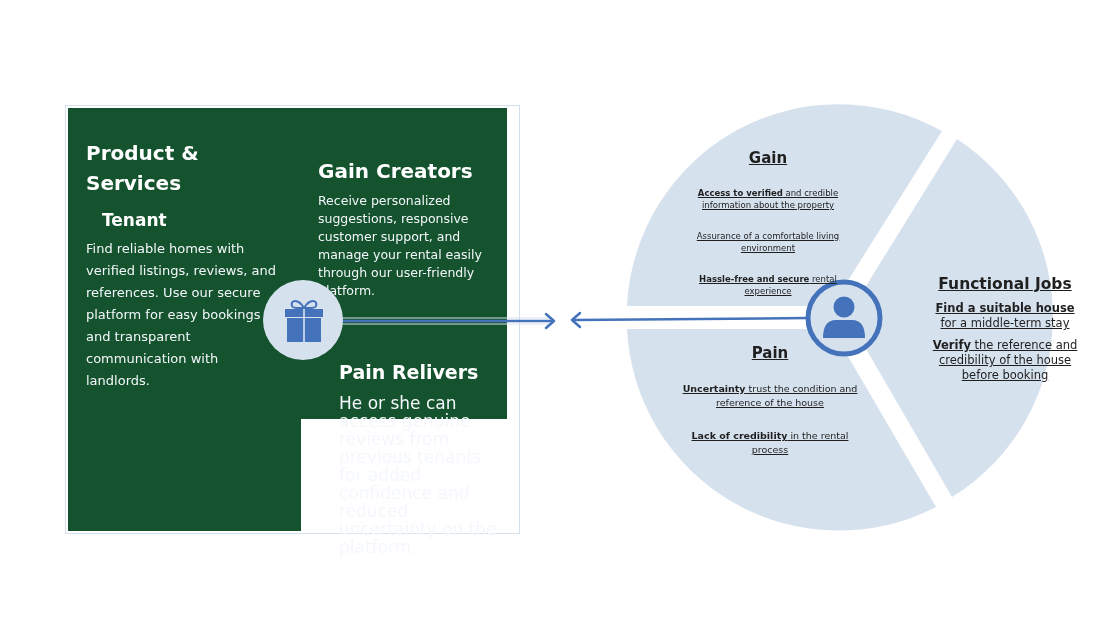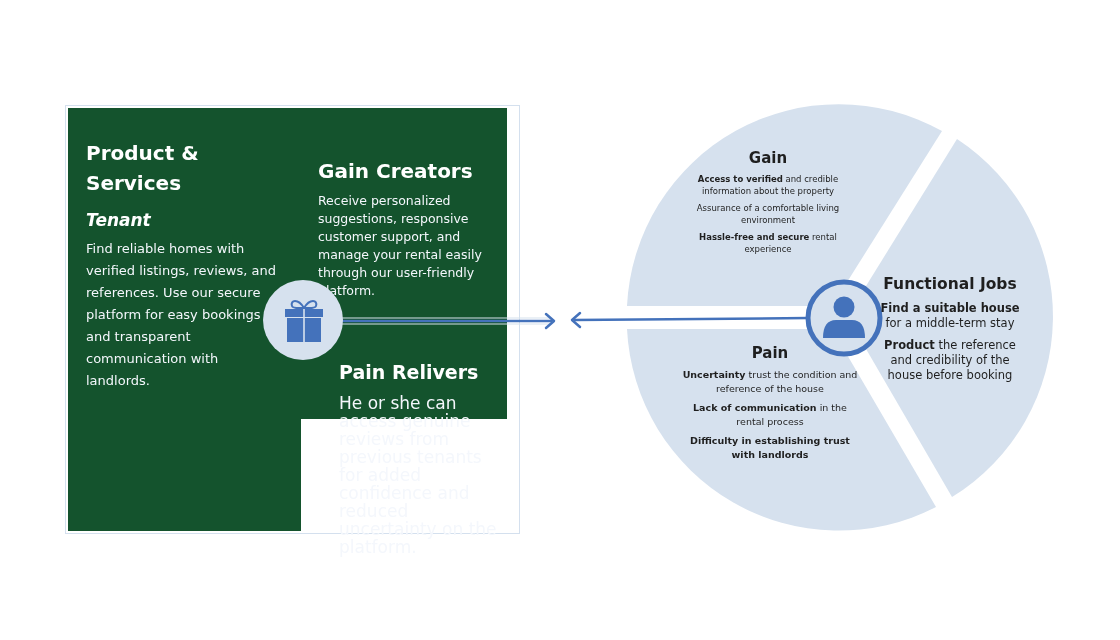--- a/index.html
+++ b/index.html
@@ -7,45 +7,45 @@
          font-family:"DejaVu Sans", sans-serif; }
   .canvas { position:absolute; left:0; top:0; width:1120px; height:640px; }
 
   
   .vp-frame { position:absolute; left:65px; top:105px; width:455px; height:429px;
               border:1px solid #d4e0ee; box-sizing:border-box; background:#fff; }
   .panel { position:absolute; background:#14532d; color:#fff; box-sizing:border-box; }
   .panel.products { left:68px; top:108px; width:233px; height:423px; padding:30px 18px 0 18px; }
   .panel.gain-creators { left:296px; top:108px; width:211px; height:311px; padding:48px 18px 0 22px; }
   .panel-title { font-weight:bold; font-size:20px; line-height:30px; margin:0; }
-  .panel-subtitle { font-weight:bold; font-style:italic; font-size:17px; margin-top:10px; line-height:24px; }
+  .panel-subtitle { font-weight:bold; font-size:17px; margin-top:10px; line-height:24px;margin-left:16px; }
   .panel-body { font-size:13px; line-height:22px; margin-top:6px; color:#f4f7fc; }
   .gc-body { font-size:12.5px; line-height:18px; margin-top:6px; color:#f4f7fc; }
   .pr-block { position:absolute; left:339px; top:358px; width:170px; color:#fff; }
   .pr-title { font-weight:bold; font-size:19px; line-height:28px; }
   .pr-body { font-size:17px; line-height:18px; margin-top:8px; color:#f4f7fc; }
 
   .gift-circle { position:absolute; left:263px; top:280px; width:80px; height:80px; border-radius:50%;
                  background:#d6e1ee; }
   .gift-icon { position:absolute; left:284px; top:296px; width:40px; height:46px; }
 
   svg.overlay { position:absolute; left:0; top:0; }
 
   
-  .cp-text { position:absolute; text-align:center; color:#1f1f1f; }
+  .cp-text { position:absolute; text-align:center; color:#1f1f1f;text-decoration:underline; }
   .cp-title { font-weight:bold; font-size:15px; line-height:20px; }
-  .cp-item { font-size:9px; line-height:13px; margin-top:5px; }
+  .cp-item { font-size:9px; line-height:13px; margin-top:19px; }
   .cp-item b { font-weight:bold; }
   .gain-text { left:683px; top:148px; width:170px; }
   .gain-text .cp-item { font-size:8.5px; line-height:12px; }
   .gain-text .cp-item:first-of-type { margin-top:14px; }
   .pain-text { left:680px; top:343px; width:180px;text-align:center; }
   .pain-text .cp-item { font-size:9.5px; line-height:14px; }
   .pain-text .cp-item:first-of-type { margin-top:14px; }
-  .jobs-text { left:862px; top:274px; width:176px; }
+  .jobs-text { left:917px; top:274px; width:176px; }
   .jobs-text .cp-title { font-size:15.5px; }
   .jobs-text .cp-item { font-size:11.5px; line-height:15px; margin-top:7px; }
   .jobs-text .cp-item:first-of-type { margin-top:12px; }
 </style>
 </head>
 <body>
 
 <div class="canvas">
 
   <div class="vp-frame"></div>
@@ -104,23 +104,22 @@
   <div class="cp-text gain-text">
     <div class="cp-title">Gain</div>
     <div class="cp-item"><b>Access to verified</b><span> and credible information about the property</span></div>
     <div class="cp-item"><b></b><span>Assurance of a comfortable living environment</span></div>
     <div class="cp-item"><b>Hassle-free and secure</b><span> rental experience</span></div>
   </div>
 
   <div class="cp-text pain-text">
     <div class="cp-title">Pain</div>
     <div class="cp-item"><b>Uncertainty</b><span> trust the condition and reference of the house</span></div>
-    <div class="cp-item"><b>Lack of communication</b><span> in the rental process</span></div>
-    <div class="cp-item" style="padding:0 8px;"><b>Difficulty in establishing trust with landlords</b><span></span></div>
+    <div class="cp-item"><b>Lack of credibility</b><span> in the rental process</span></div>
   </div>
 
   <div class="cp-text jobs-text">
     <div class="cp-title">Functional Jobs</div>
     <div class="cp-item" style="padding:0 10px;"><b>Find a suitable house</b><span> for a middle-term stay</span></div>
-    <div class="cp-item" style="padding:0 10px;"><b>Product</b><span> the reference and credibility of the house before booking</span></div>
+    <div class="cp-item" style="padding:0 10px;"><b>Verify</b><span> the reference and credibility of the house before booking</span></div>
   </div>
 
 </div>
 
 </body></html>

